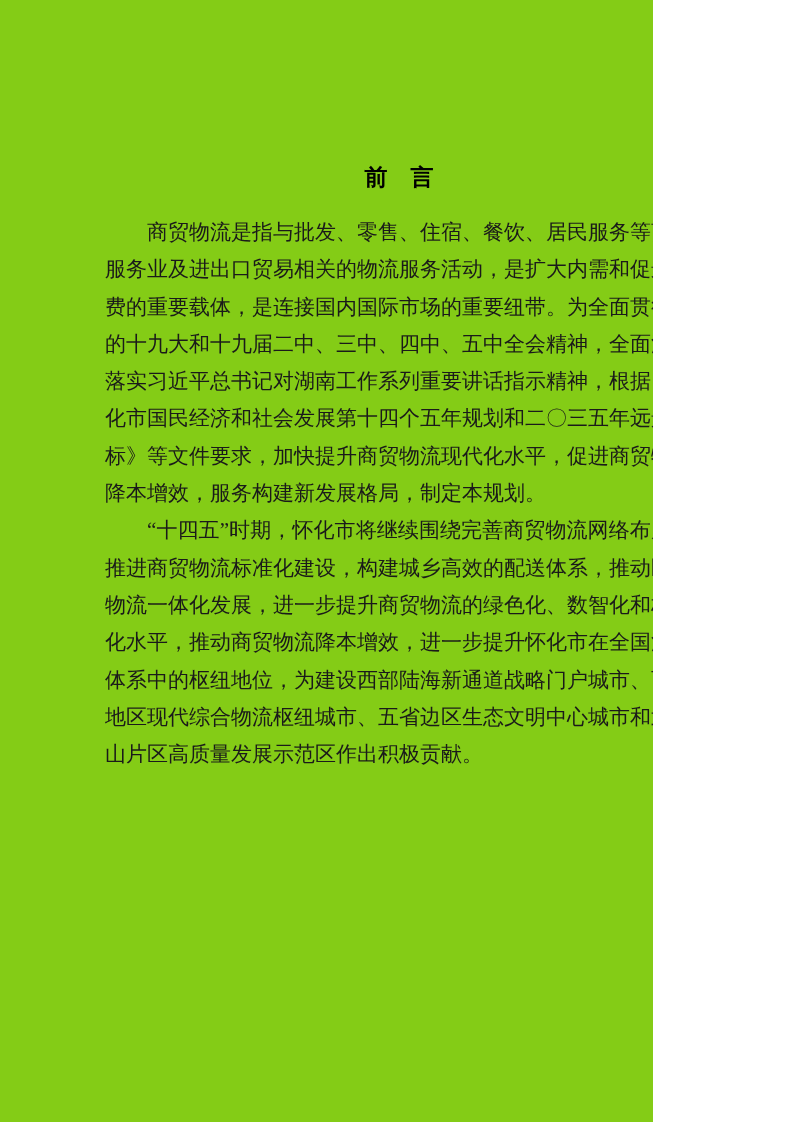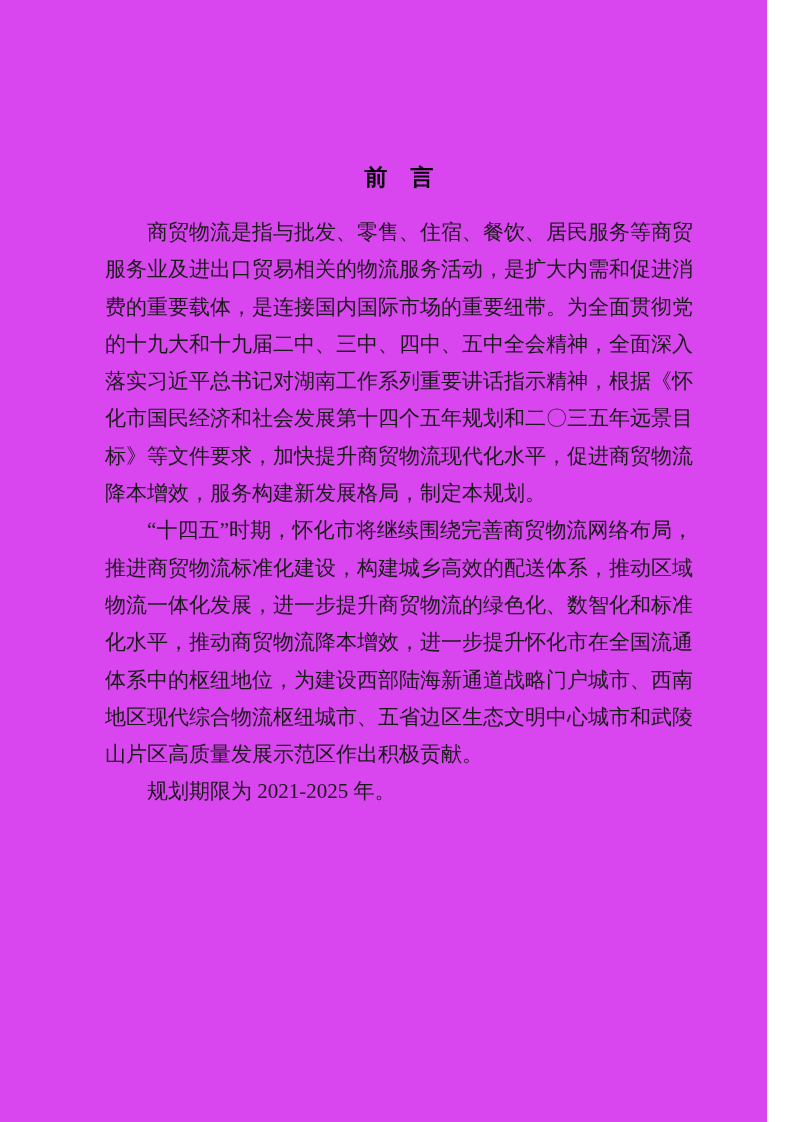--- a/index.html
+++ b/index.html
@@ -7,23 +7,23 @@
     padding: 0;
     background: #ffffff;
   }
   body {
     width: 793px;
     height: 1122px;
     overflow: hidden;
   }
   .page {
     position: relative;
-    width: 767px;
+    width: 653px;
     height: 1122px;
-    background: #d946ef;
+    background: #84cc16;
     box-sizing: border-box;
     padding: 161px 100px 0 105px;
     overflow: hidden;
   }
   .doc-title {
     width: 588px;
     margin: 0 0 21px 0;
     font-family: "Liberation Sans", "DejaVu Sans", sans-serif;
     font-weight: 700;
     font-size: 23px;
@@ -47,15 +47,14 @@
   }
 </style>
 </head>
 <body>
 
 <div class="page">
   <h1 class="doc-title">前　言</h1>
   <div class="doc-body">
     <p>商贸物流是指与批发、零售、住宿、餐饮、居民服务等商贸服务业及进出口贸易相关的物流服务活动，是扩大内需和促进消费的重要载体，是连接国内国际市场的重要纽带。为全面贯彻党的十九大和十九届二中、三中、四中、五中全会精神，全面深入落实习近平总书记对湖南工作系列重要讲话指示精神，根据《怀化市国民经济和社会发展第十四个五年规划和二〇三五年远景目标》等文件要求，加快提升商贸物流现代化水平，促进商贸物流降本增效，服务构建新发展格局，制定本规划。</p>
     <p>“十四五”时期，怀化市将继续围绕完善商贸物流网络布局，推进商贸物流标准化建设，构建城乡高效的配送体系，推动区域物流一体化发展，进一步提升商贸物流的绿色化、数智化和标准化水平，推动商贸物流降本增效，进一步提升怀化市在全国流通体系中的枢纽地位，为建设西部陆海新通道战略门户城市、西南地区现代综合物流枢纽城市、五省边区生态文明中心城市和武陵山片区高质量发展示范区作出积极贡献。</p>
-    <p>规划期限为 2021-2025 年。</p>
   </div>
 </div>
 
 </body></html>

